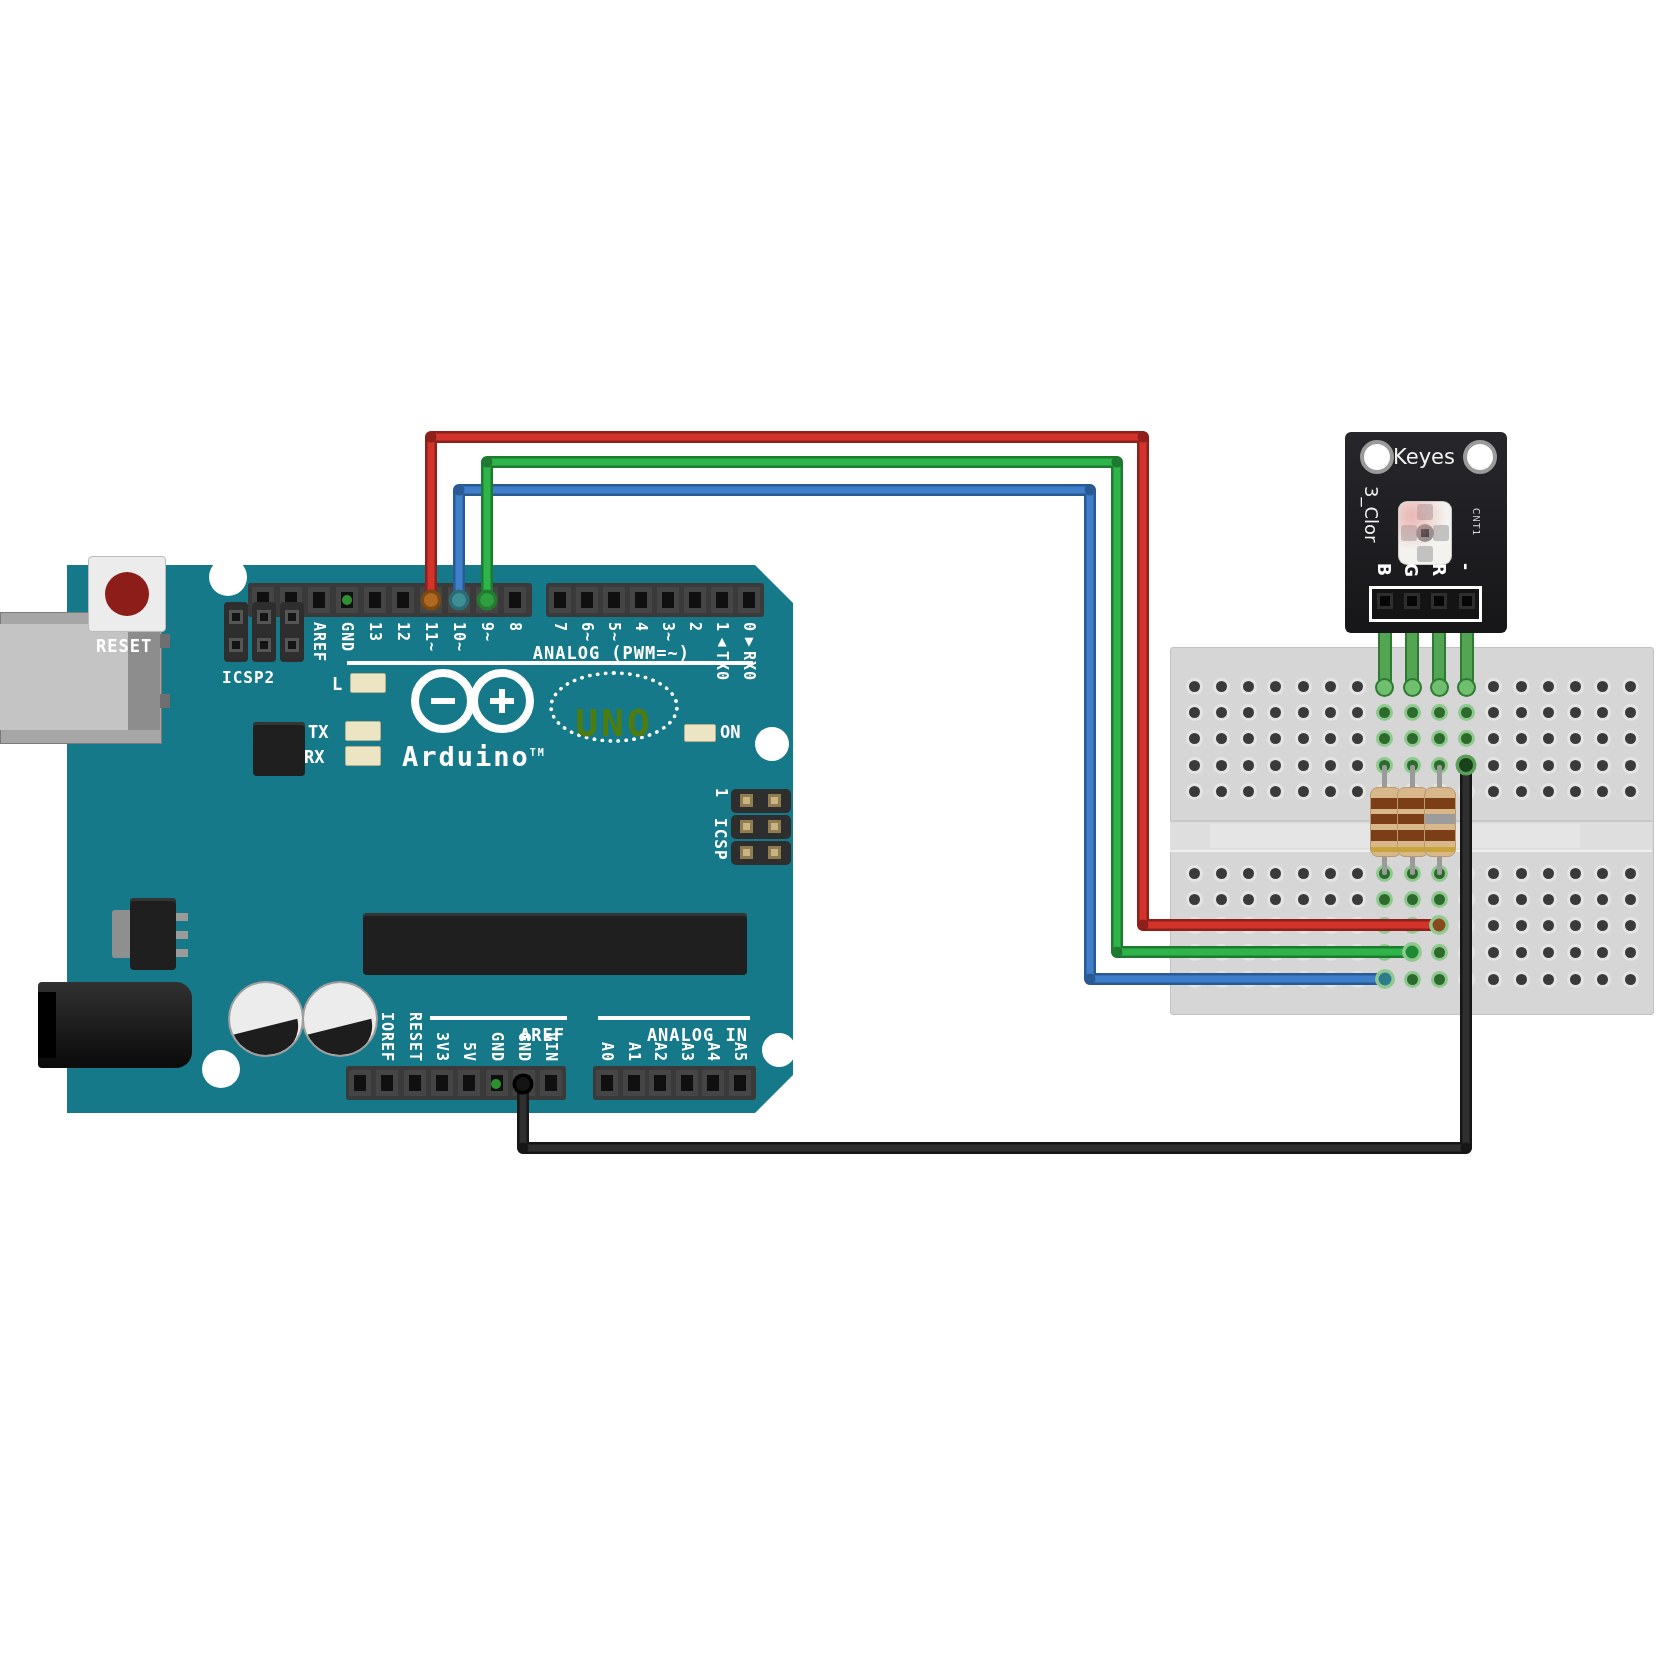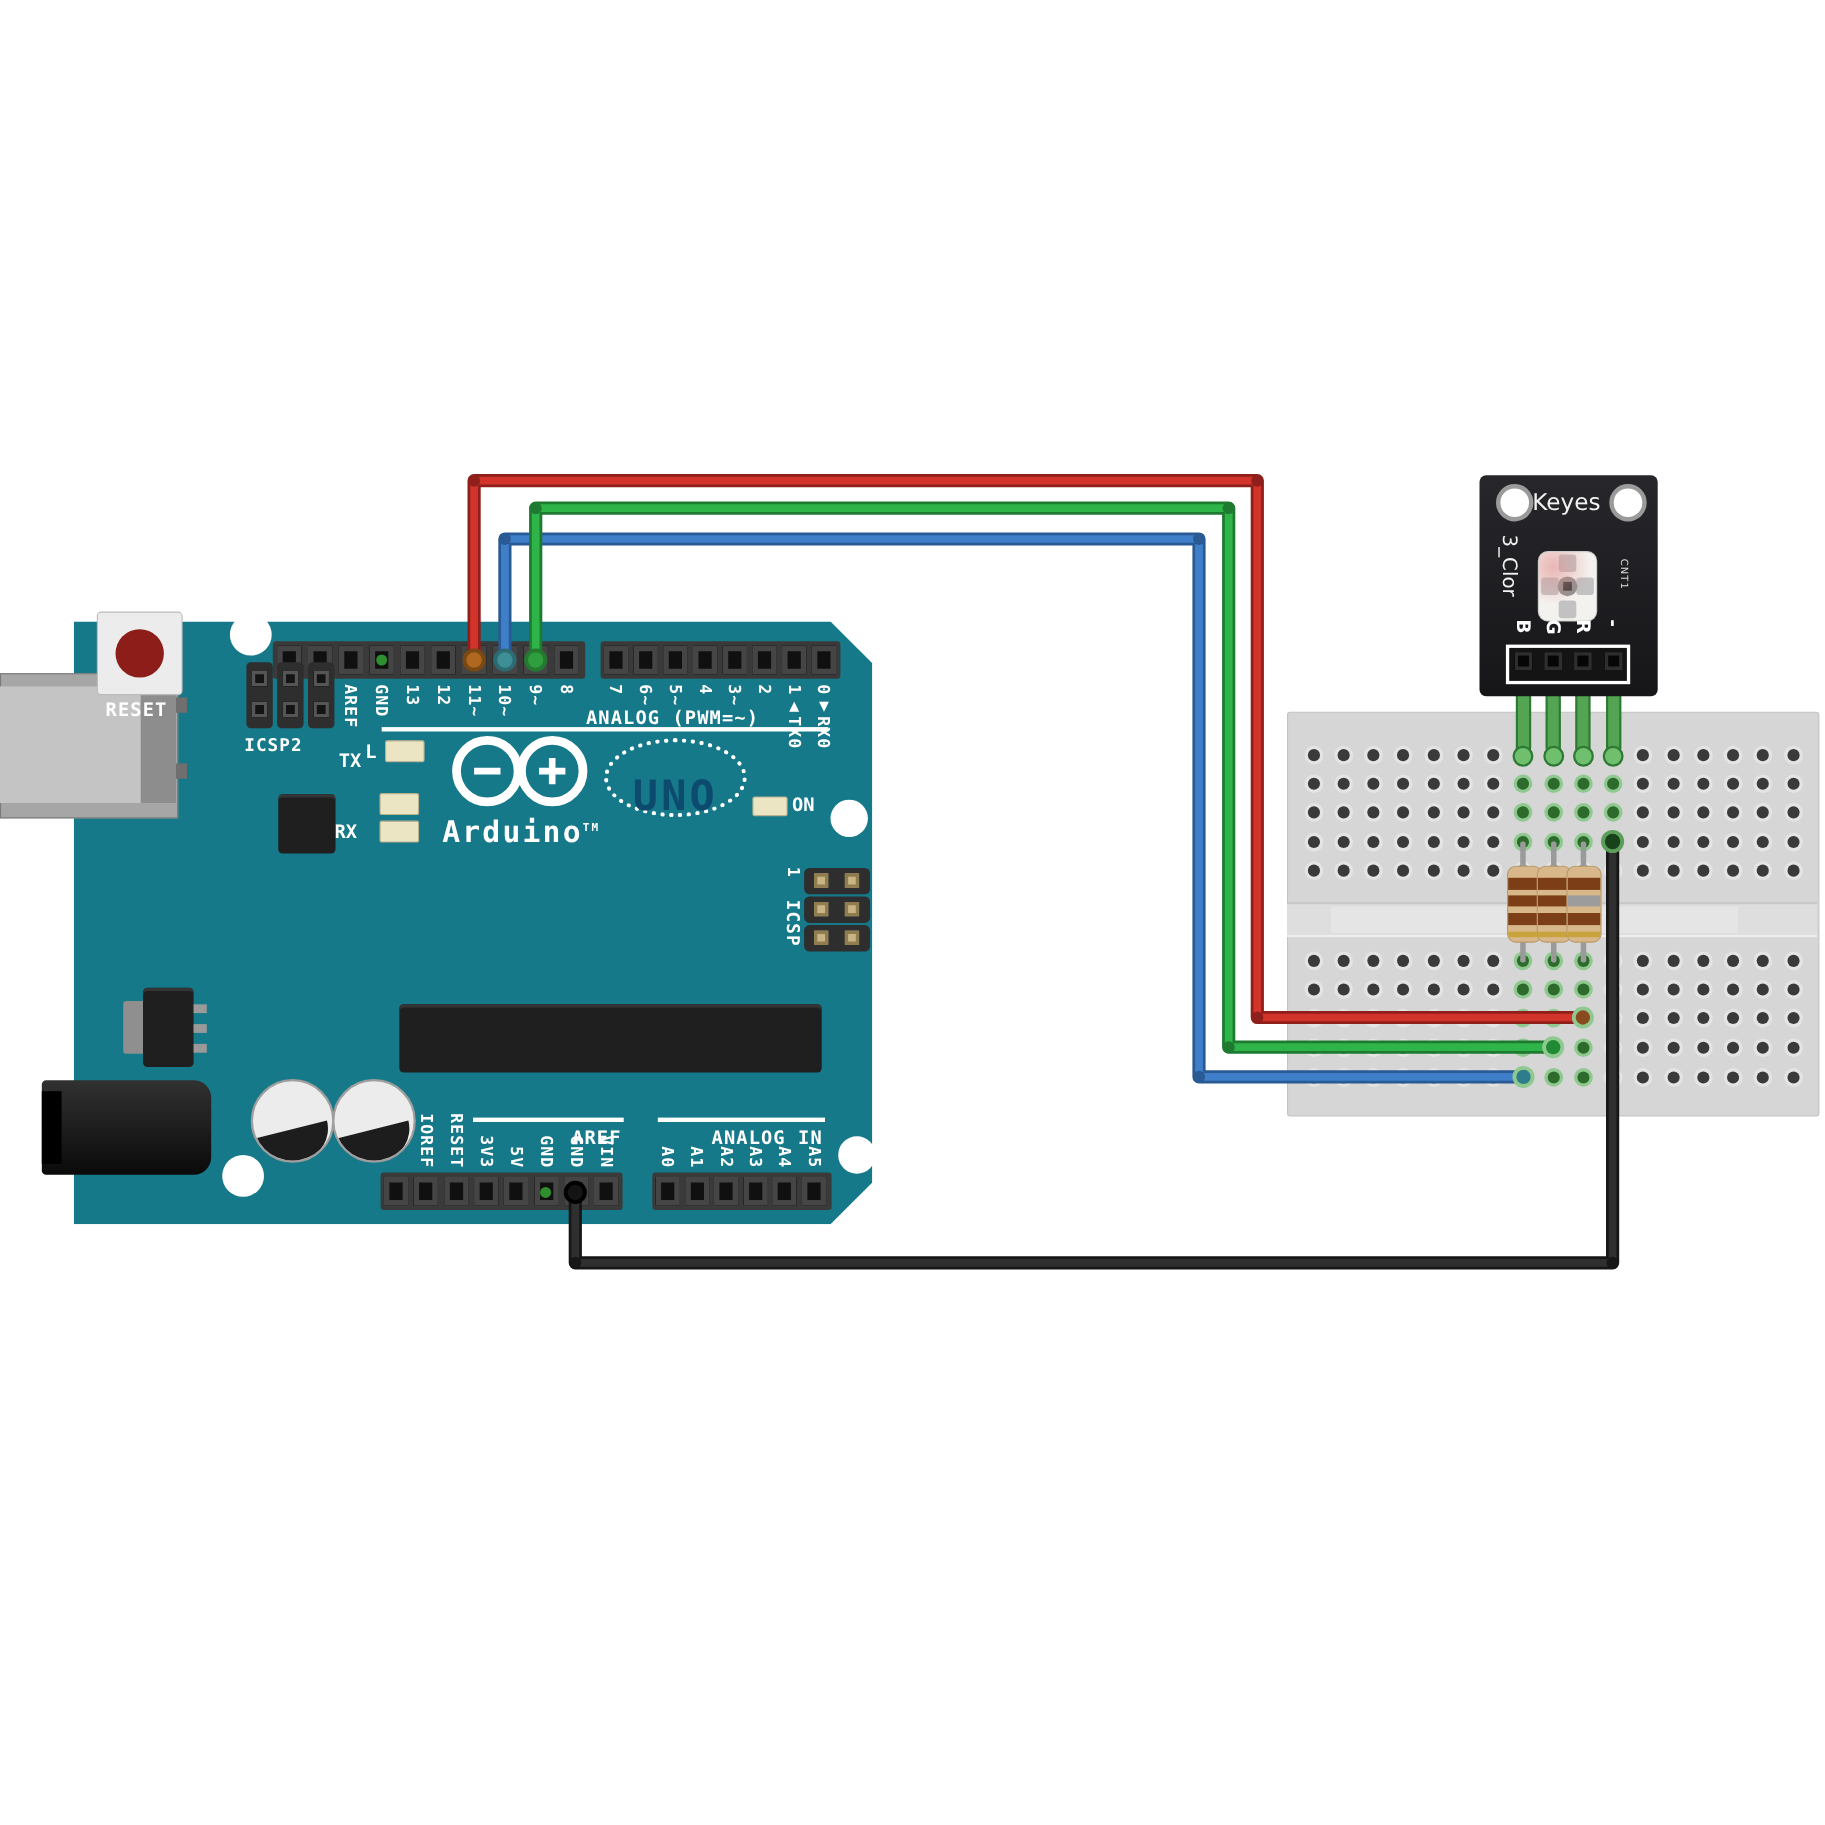--- a/index.html
+++ b/index.html
@@ -50,21 +50,21 @@
   #mod-led{position:absolute;left:1399px;top:502px;width:52px;height:62px;background:#f4f2ee;border-radius:8px;
            box-shadow:0 0 0 1px #caccc9;}
   #mod-led .tint{position:absolute;left:0;top:0;width:100%;height:100%;border-radius:8px;
            background:radial-gradient(circle at 25% 22%,rgba(226,142,142,.6),rgba(226,142,142,0) 55%);}
   .pad{position:absolute;background:#c2c2c2;border-radius:3px;}
   #mod-led .ctr{position:absolute;left:17px;top:22px;width:18px;height:18px;border-radius:50%;background:#8f8f8f;}
   #mod-led .die{position:absolute;left:22px;top:27px;width:8px;height:8px;background:#3c3c3c;}
   
   #uno-oval{position:absolute;left:549px;top:671px;width:122px;height:64px;border:4px dotted #fff;
             border-radius:50%;display:flex;align-items:center;justify-content:center;}
-  #uno-text{color:#0c4a6e;font:bold 38px "DejaVu Sans Mono",monospace;letter-spacing:3px;margin-top:32px;}
+  #uno-text{color:#4d7c0f;font:bold 38px "DejaVu Sans Mono",monospace;letter-spacing:3px;margin-top:32px;}
   #arduino-text{position:absolute;left:402px;top:741px;color:#fff;
                 font:bold 27px "DejaVu Sans Mono",monospace;letter-spacing:2px;}
   #arduino-text sup{font-size:10px;}
   
   .chip{position:absolute;background:#1f1f1f;border-radius:4px;box-shadow:inset 0 3px 0 #353535;}
   .cap{position:absolute;width:72px;height:72px;border-radius:50%;background:#ececec;
        border:2px solid #9e9e9e;overflow:hidden;}
   .cap:after{content:"";position:absolute;left:0;bottom:-2px;width:100%;height:42%;background:#1d1d1d;
        border-radius:0 0 40px 40px;transform:rotate(-14deg);}
   #wiresvg{position:absolute;left:0;top:0;}
@@ -186,21 +186,21 @@
   <div class="icsp2-pin" style="left:229px;top:610px;"></div>
   <div class="icsp2-pin" style="left:257px;top:610px;"></div>
   <div class="icsp2-pin" style="left:285px;top:610px;"></div>
   <div class="icsp2-pin" style="left:229px;top:638px;"></div>
   <div class="icsp2-pin" style="left:257px;top:638px;"></div>
   <div class="icsp2-pin" style="left:285px;top:638px;"></div>
   <div class="caption" style="left:222px;top:668px;font-size:16px;">ICSP2</div>
 
   <div class="ledlabel" style="left:332px;top:674px;">L</div>
   <div class="ledrect" style="left:350px;top:673px;width:34px;height:18px;"></div>
-  <div class="ledlabel" style="left:308px;top:682px;">TX</div>
+  <div class="ledlabel" style="left:308px;top:722px;">TX</div>
   <div class="ledrect" style="left:345px;top:721px;width:34px;height:18px;"></div>
   <div class="ledlabel" style="left:304px;top:747px;">RX</div>
   <div class="ledrect" style="left:345px;top:746px;width:34px;height:18px;"></div>
   <div class="ledrect" style="left:684px;top:724px;width:30px;height:16px;"></div>
   <div class="ledlabel" style="left:720px;top:722px;">ON</div>
 
   <svg class="abs" style="left:405px;top:666px;" width="135" height="70">
     <circle cx="38" cy="35" r="28" fill="none" stroke="#fff" stroke-width="8"></circle>
     <circle cx="97" cy="35" r="28" fill="none" stroke="#fff" stroke-width="8"></circle>
     <line x1="26" y1="35" x2="50" y2="35" stroke="#fff" stroke-width="6"></line>

